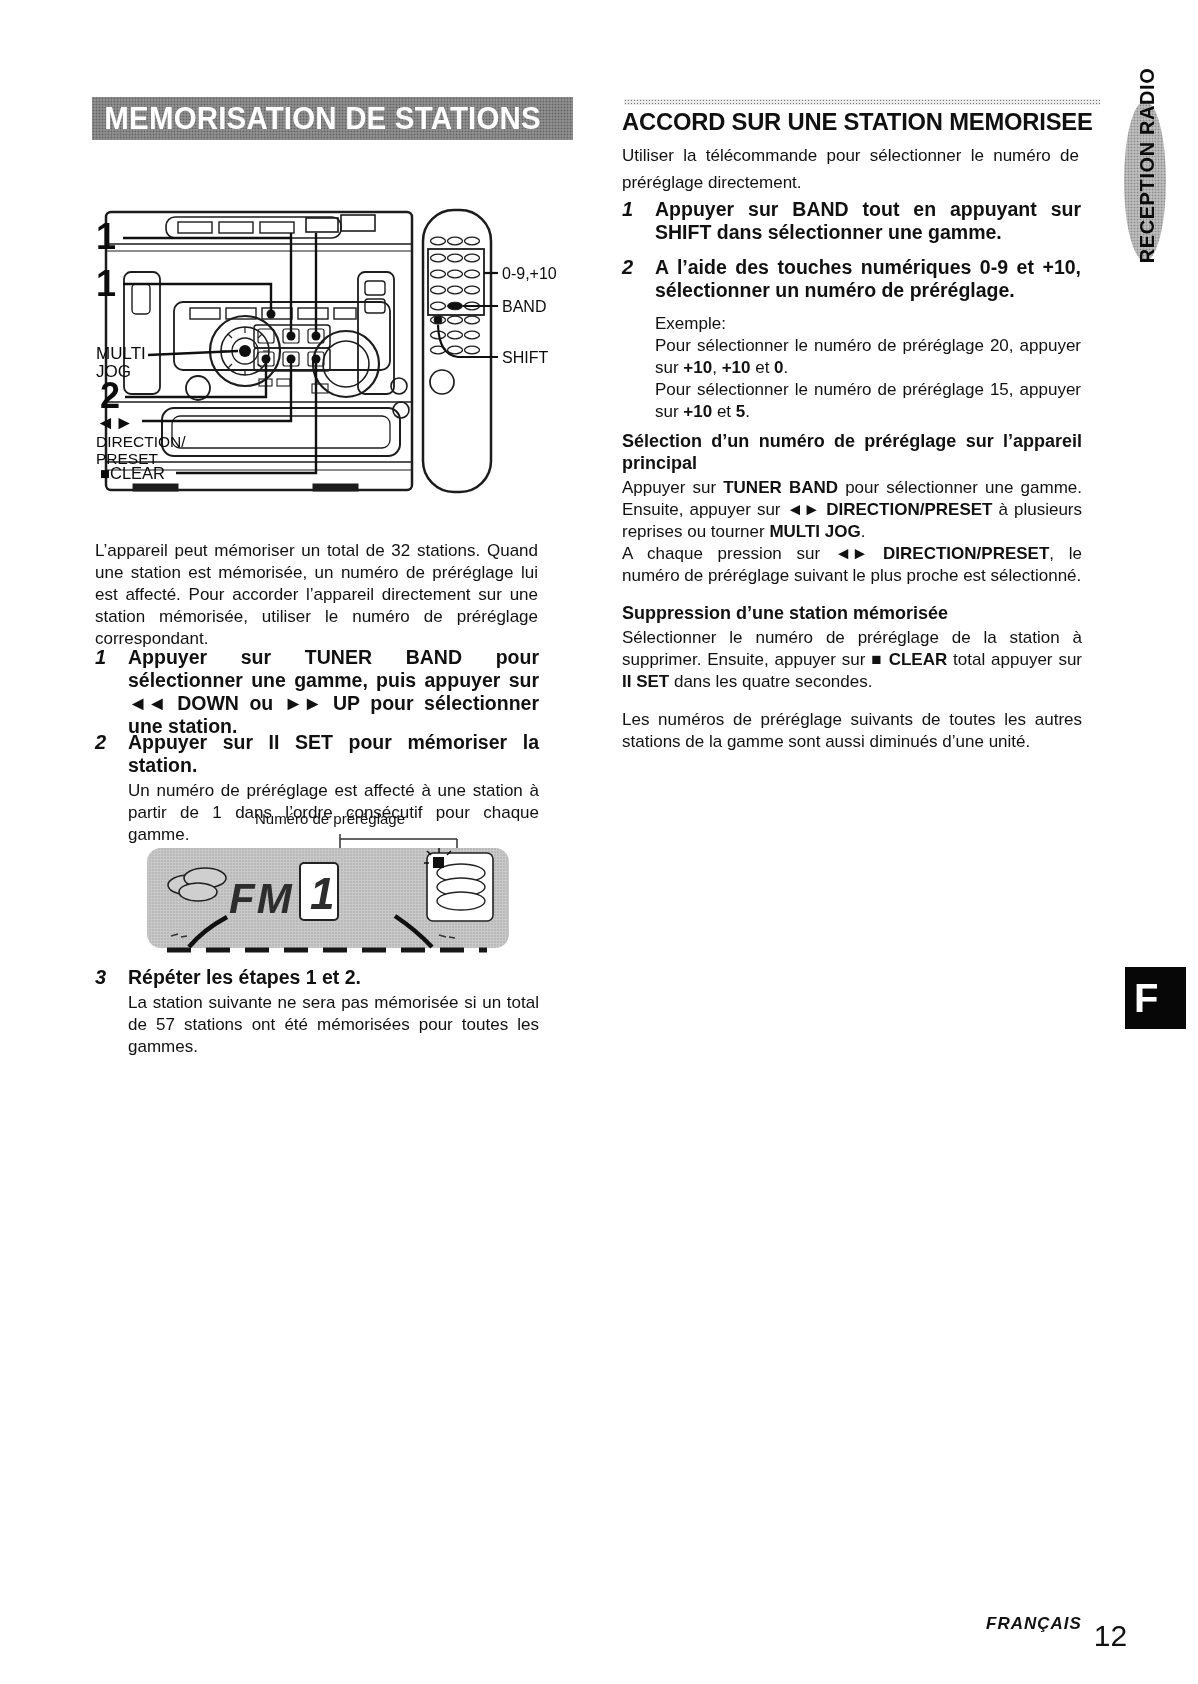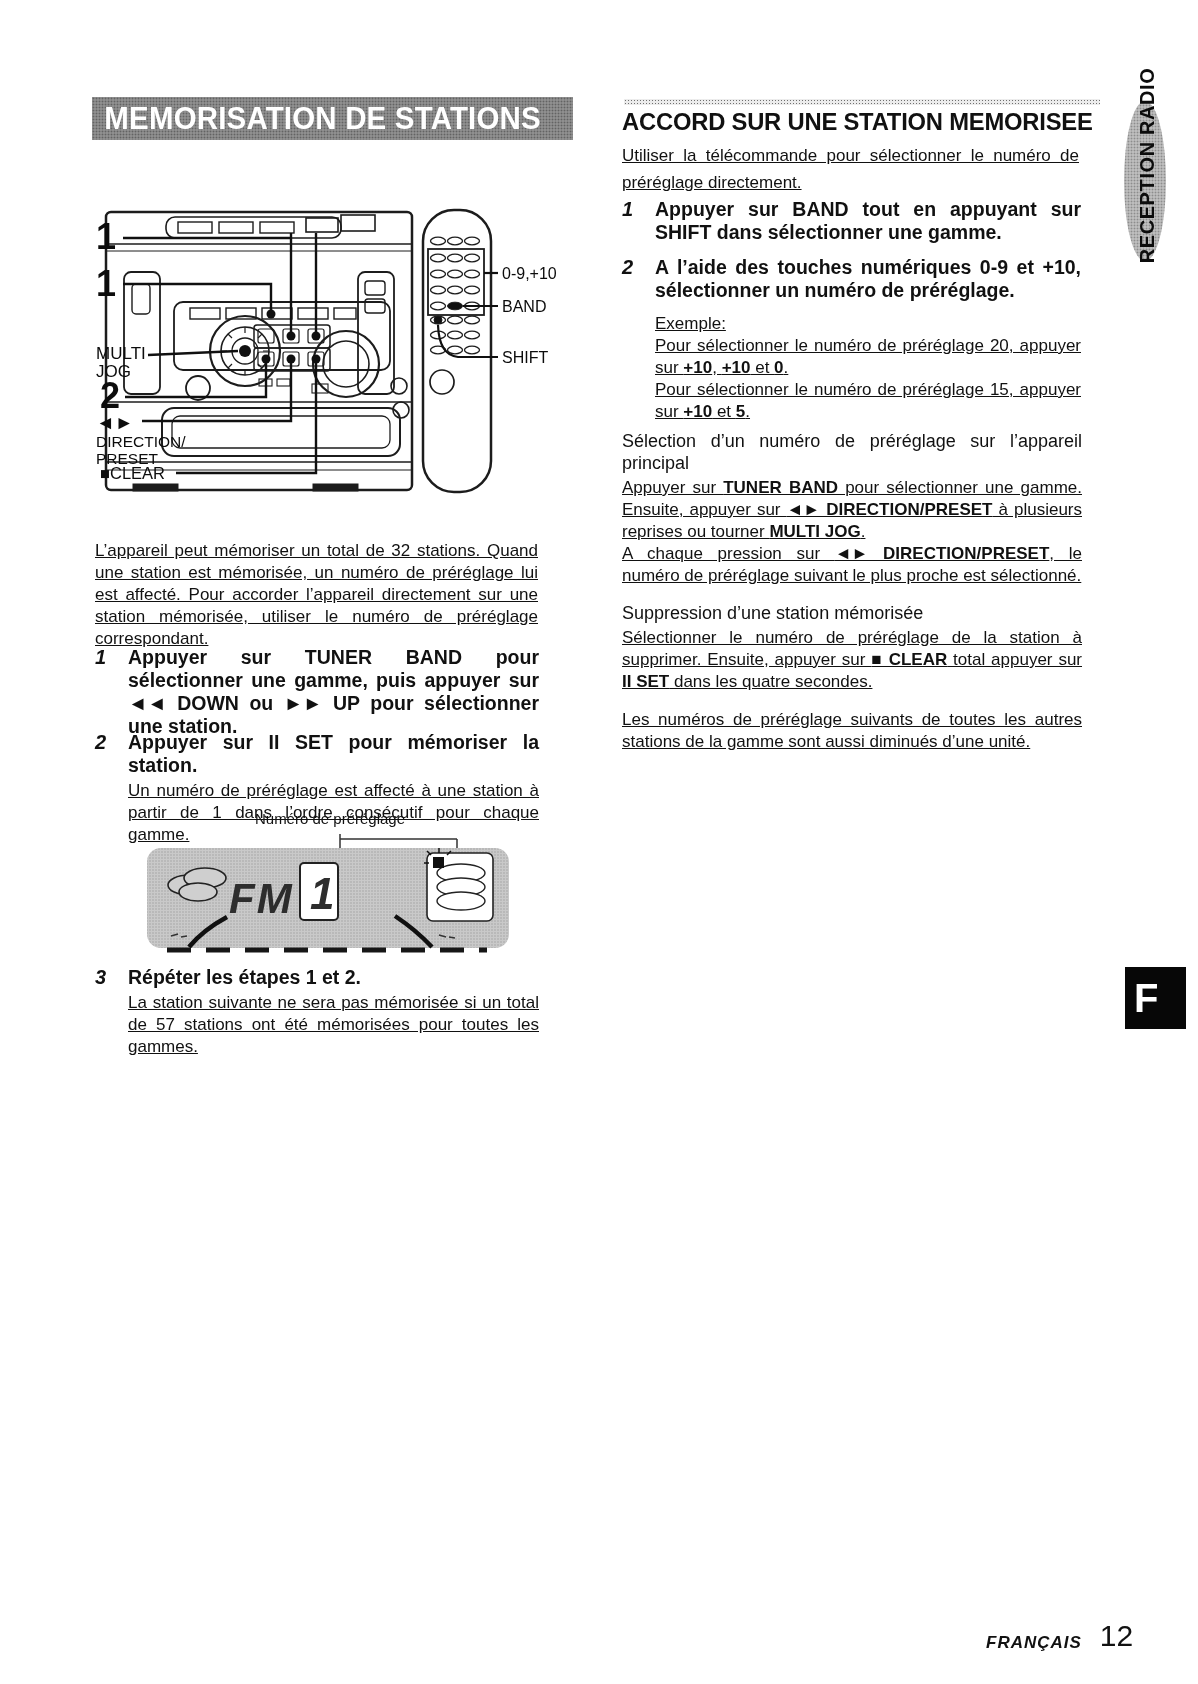--- a/index.html
+++ b/index.html
@@ -26,31 +26,31 @@
     left:624px; top:99px; width:476px; height:6px;
     background-color:#ececec;
     background-image:radial-gradient(circle,#6f6f6f 0.8px,transparent 1px);
     background-size:3px 3px;
   }
   .right-title{
     left:622px; top:108px; width:480px;
     font-size:24px; font-weight:bold; letter-spacing:-0.2px; white-space:nowrap;
     transform:scaleX(0.99); transform-origin:left center;
   }
-  .body{font-size:17px; line-height:22px; text-align:justify; margin:0;text-decoration:underline;}
+  .body{font-size:17px; line-height:22px; text-align:justify; margin:0;}
   .intro-left{left:95px; top:540px; width:443px;}
   .intro-right{left:622px; top:142px; width:457px; line-height:27px;}
   .step{display:flex;}
   .stepnum{
     flex:0 0 33px; font-style:italic; font-weight:bold; font-size:20px; line-height:23px;
   }
   .steptext{flex:1;}
   .stephead{font-weight:bold; font-size:19.5px; line-height:23px; text-align:justify;}
   .stepbody{margin-top:3px;}
-  .subhead{font-weight:normal; font-size:18px; line-height:22px; text-align:justify; margin:0;}
+  .subhead{font-weight:bold; font-size:18px; line-height:22px; text-align:justify; margin:0;}
   .example-label{text-align:left;margin-top:11px;}
   .fig-caption{left:150px; top:810px; width:360px; text-align:center; font-size:15px;}
   .side-tab-blob{
     left:1124px; top:101px; width:42px; height:160px; border-radius:50%;
     background-color:#bdbdbd;
     background-image:radial-gradient(circle,#8d8d8d 0.9px,transparent 1.05px);
     background-size:3px 3px;
   }
   .side-tab{
     left:1104px; top:57px; width:88px; height:216px;
@@ -59,21 +59,21 @@
   .side-tab span{
     transform:rotate(-90deg); white-space:nowrap;
     font-weight:bold; font-size:20px; letter-spacing:0.6px; color:#0c0c0c;
   }
   .ftab{
     left:1125px; top:967px; width:61px; height:62px; background:#070707;
     display:flex; align-items:center; color:#fff;
     font-size:40px; font-weight:bold; padding-left:9px; box-sizing:border-box;
   }
   .footer{
-    left:986px; top:1594px; display:flex; align-items:flex-end; gap:18px;
+    left:986px; top:1594px; display:flex; align-items:center; gap:12px;
   }
   .footer .lang{font-style:italic; font-weight:bold; font-size:17px; letter-spacing:1px;}
   .footer .pagenum{font-size:30px; font-weight:400;margin-top:25px;}
   svg text{font-family:"Liberation Sans",sans-serif;}
   b{font-weight:bold;}
 </style>
 </head>
 <body>
 
 <div id="page">

